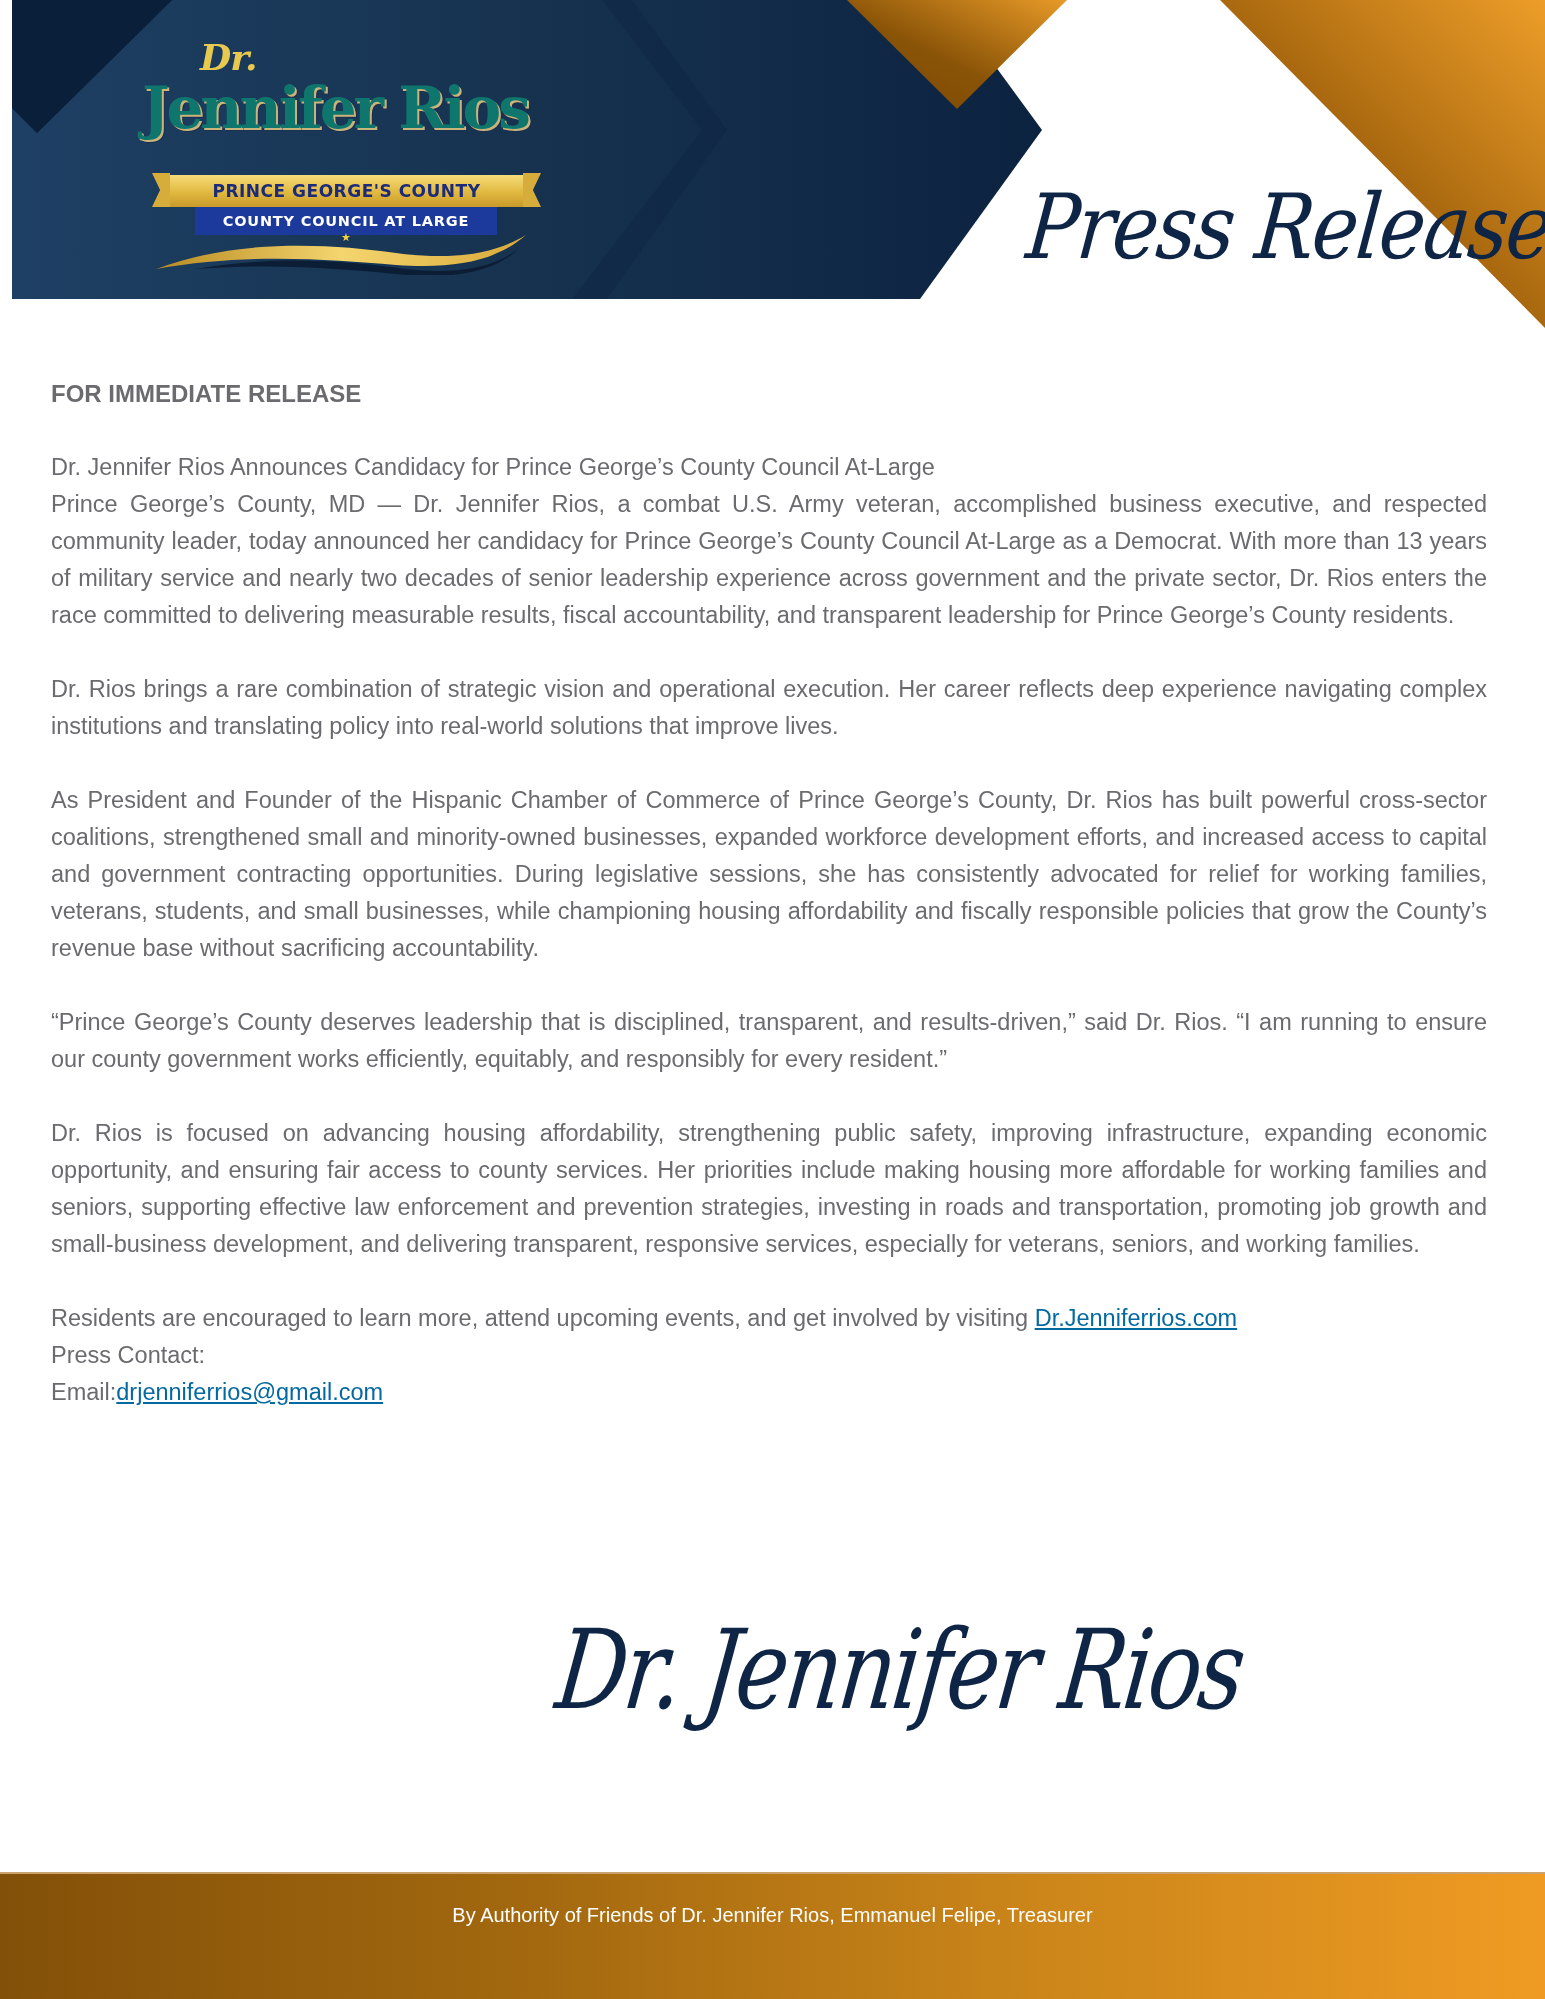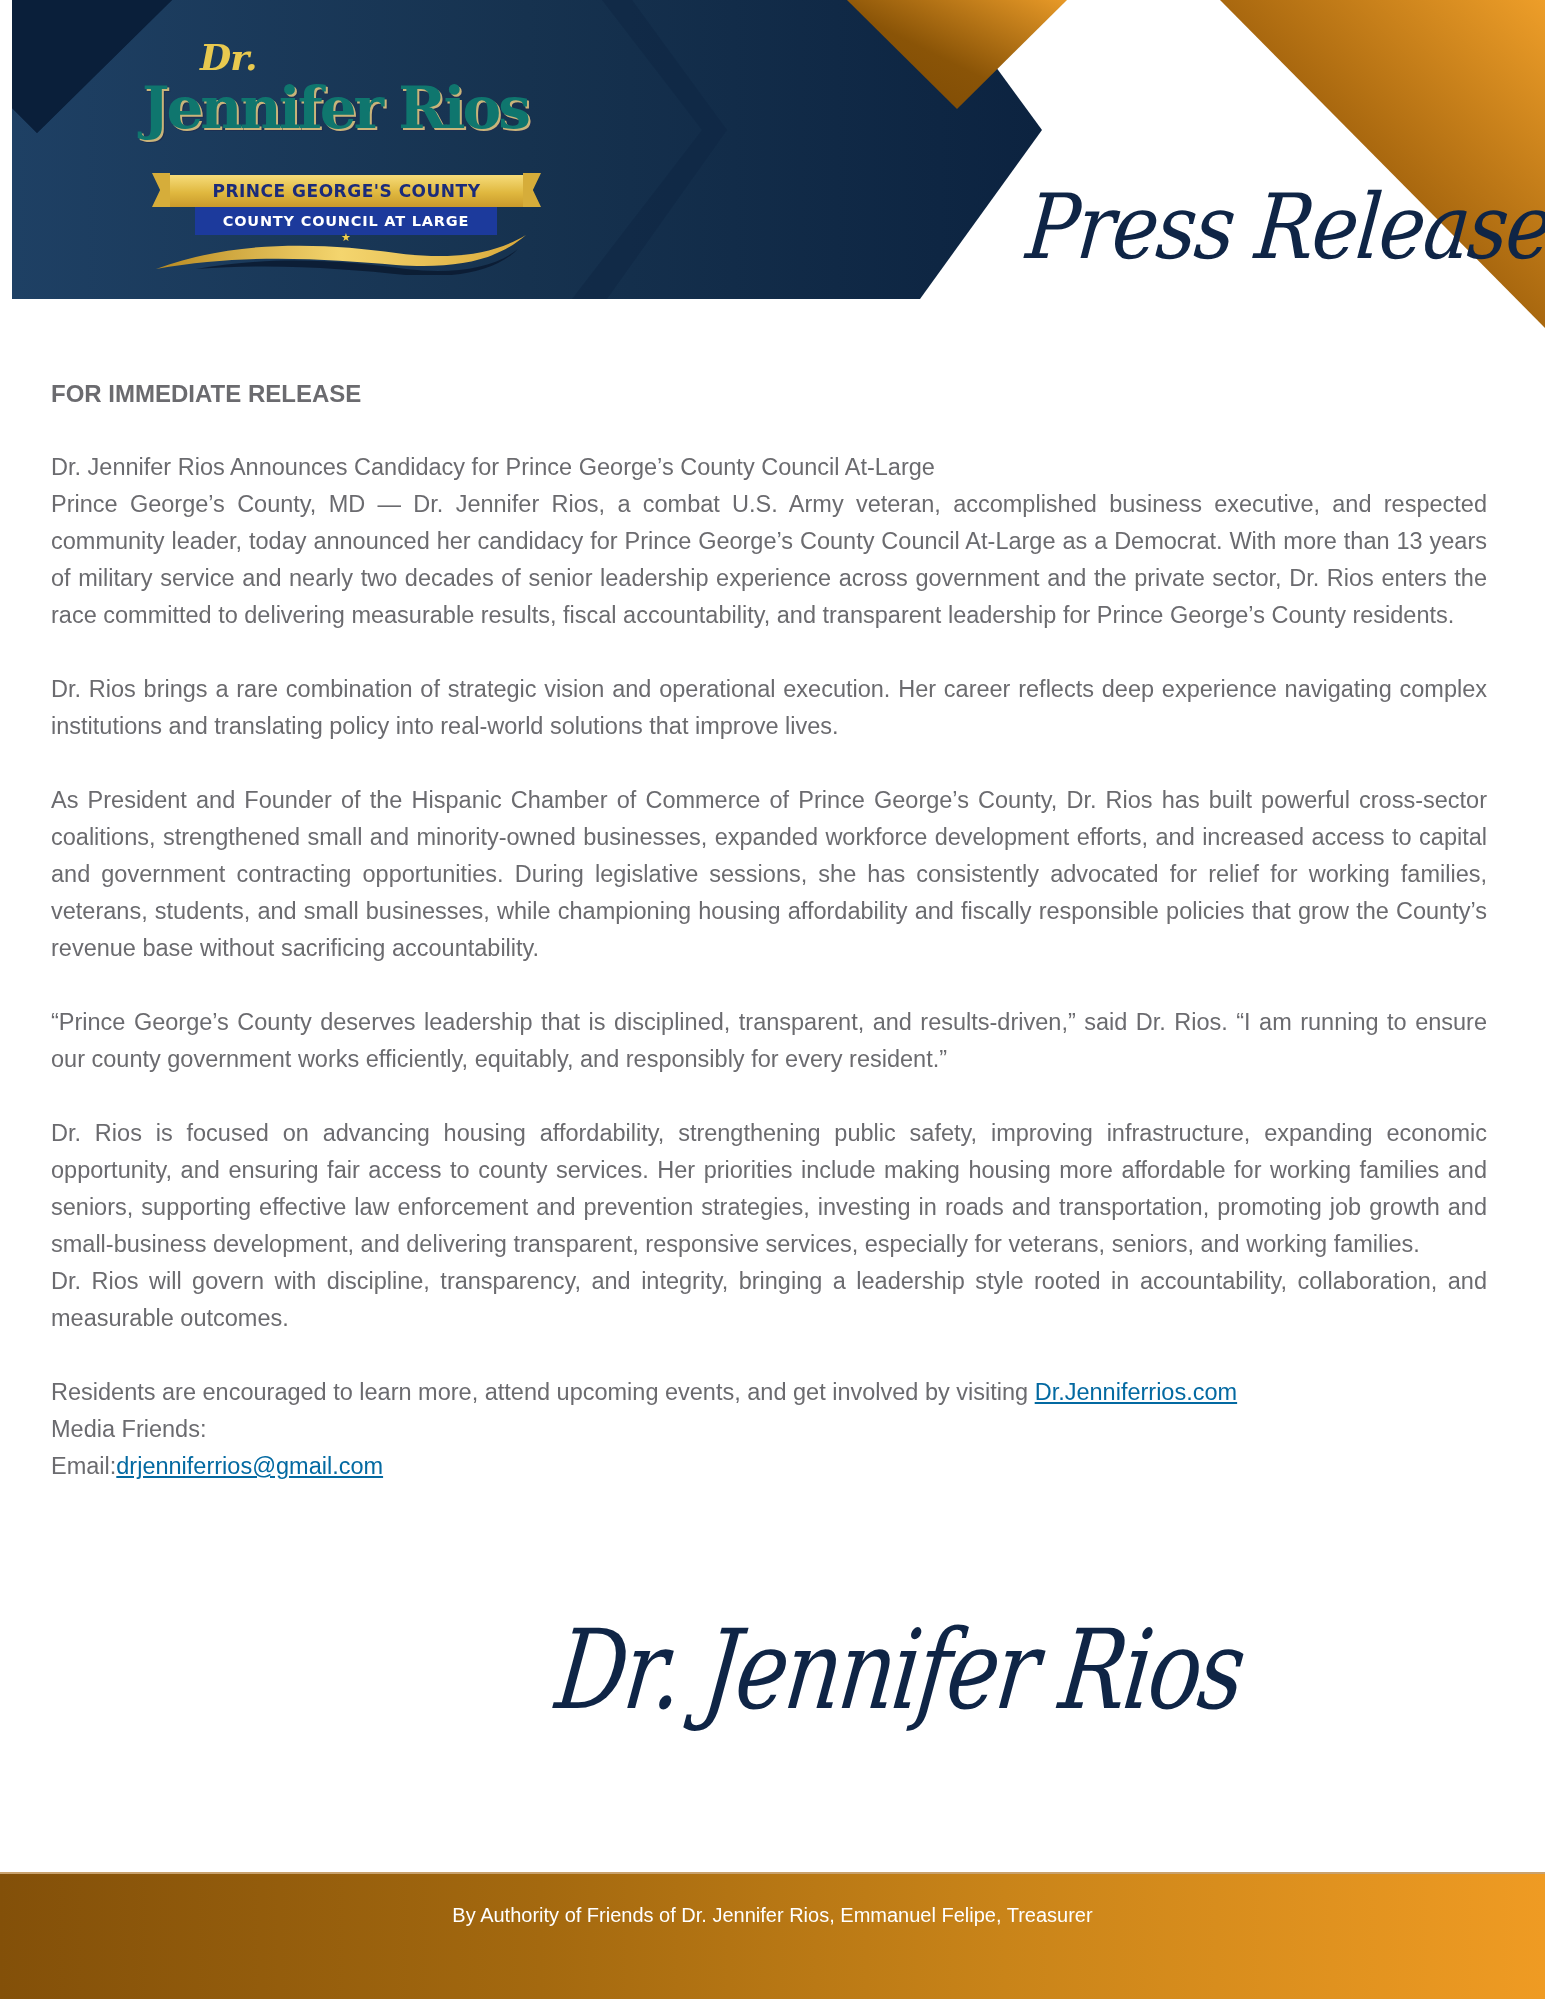--- a/index.html
+++ b/index.html
@@ -165,28 +165,27 @@
   </div>
 
   <div class="para">Dr. Rios brings a rare combination of strategic vision and operational execution. Her career reflects deep experience navigating complex institutions and translating policy into real-world solutions that improve lives.</div>
 
   <div class="para">As President and Founder of the Hispanic Chamber of Commerce of Prince George’s County, Dr. Rios has built powerful cross-sector coalitions, strengthened small and minority-owned businesses, expanded workforce development efforts, and increased access to capital and government contracting opportunities. During legislative sessions, she has consistently advocated for relief for working families, veterans, students, and small businesses, while championing housing affordability and fiscally responsible policies that grow the County’s revenue base without sacrificing accountability.</div>
 
   <div class="para">“Prince George’s County deserves leadership that is disciplined, transparent, and results-driven,” said Dr. Rios. “I am running to ensure our county government works efficiently, equitably, and responsibly for every resident.”</div>
 
   <div class="para">
     <div>Dr. Rios is focused on advancing housing affordability, strengthening public safety, improving infrastructure, expanding economic opportunity, and ensuring fair access to county services. Her priorities include making housing more affordable for working families and seniors, supporting effective law enforcement and prevention strategies, investing in roads and transportation, promoting job growth and small-business development, and delivering transparent, responsive services, especially for veterans, seniors, and working families.</div>
-    <div>Dr. Rios will govern with discipline, transparency, and integrity, bringing a leadership style rooted in accountability, collaboration, and measurable outcomes.</div>
   </div>
 
   <div class="para no-gap">
     <div class="contact-line">
       <span>Residents are encouraged to learn more, attend upcoming events, and get involved by visiting </span><span class="link">Dr.Jenniferrios.com</span>
     </div>
-    <div class="contact-line">Media Friends:</div>
+    <div class="contact-line">Press Contact:</div>
     <div class="contact-line">
       <span>Email:</span><span class="link">drjenniferrios@gmail.com</span>
     </div>
   </div>
 </div>
 
 <div class="signature">Dr. Jennifer Rios</div>
 
 <div class="footer">
   <div class="footer-text">By Authority of Friends of Dr. Jennifer Rios, Emmanuel Felipe, Treasurer</div>

